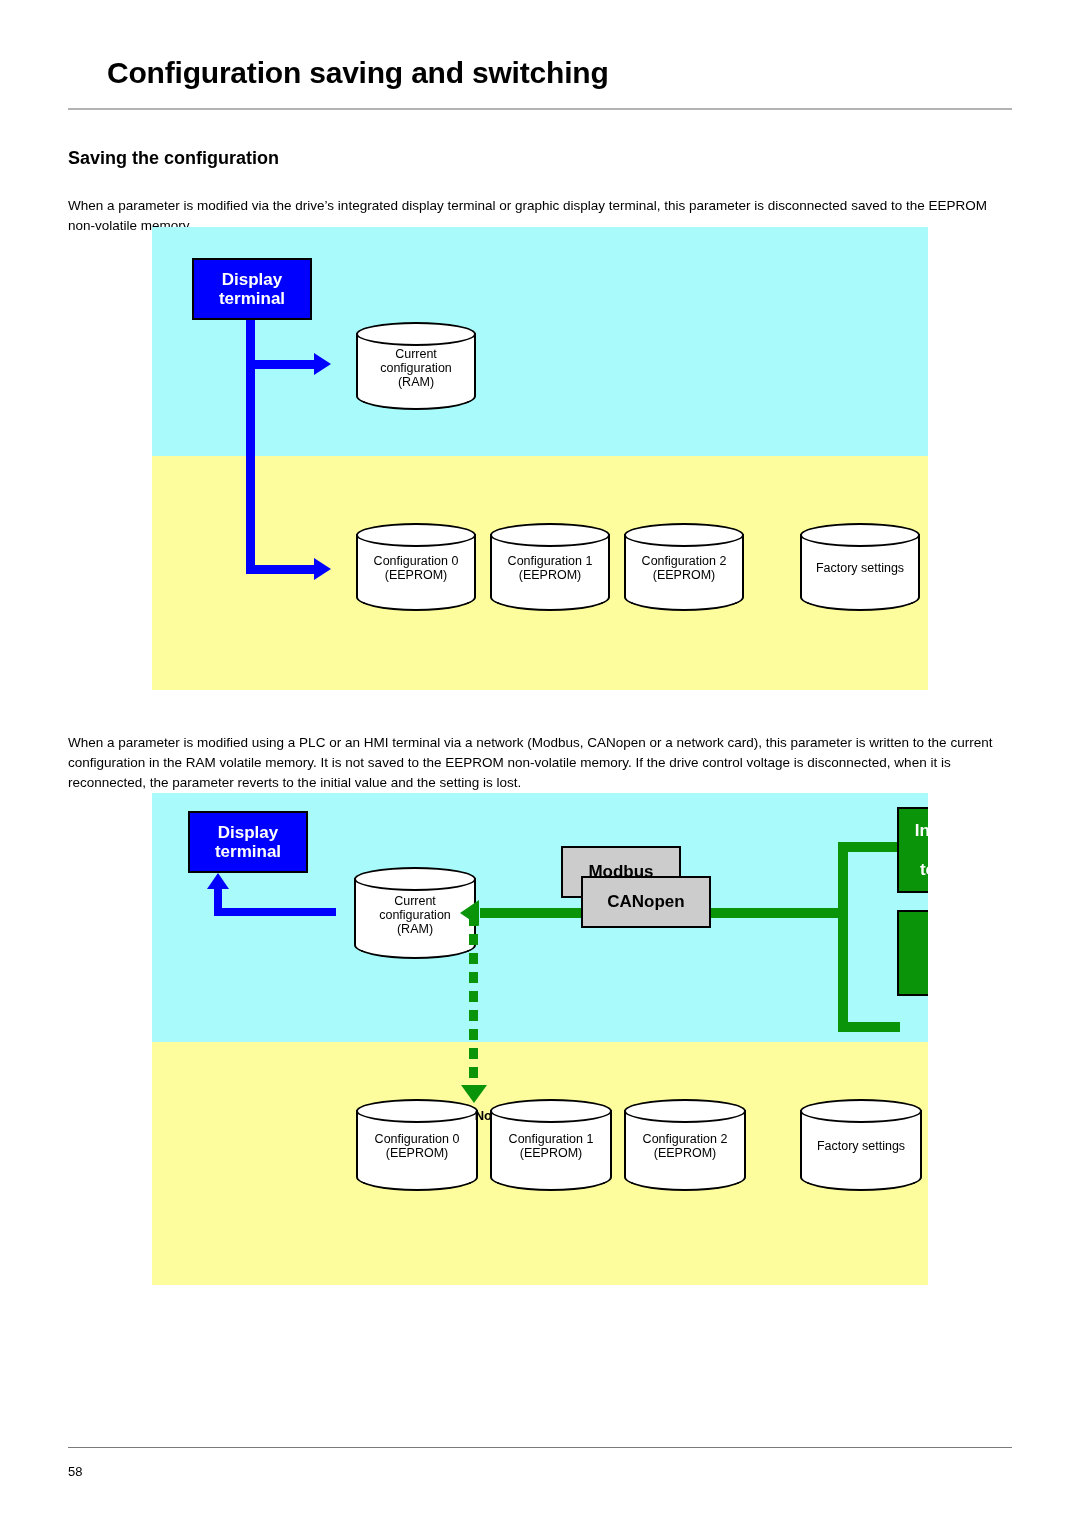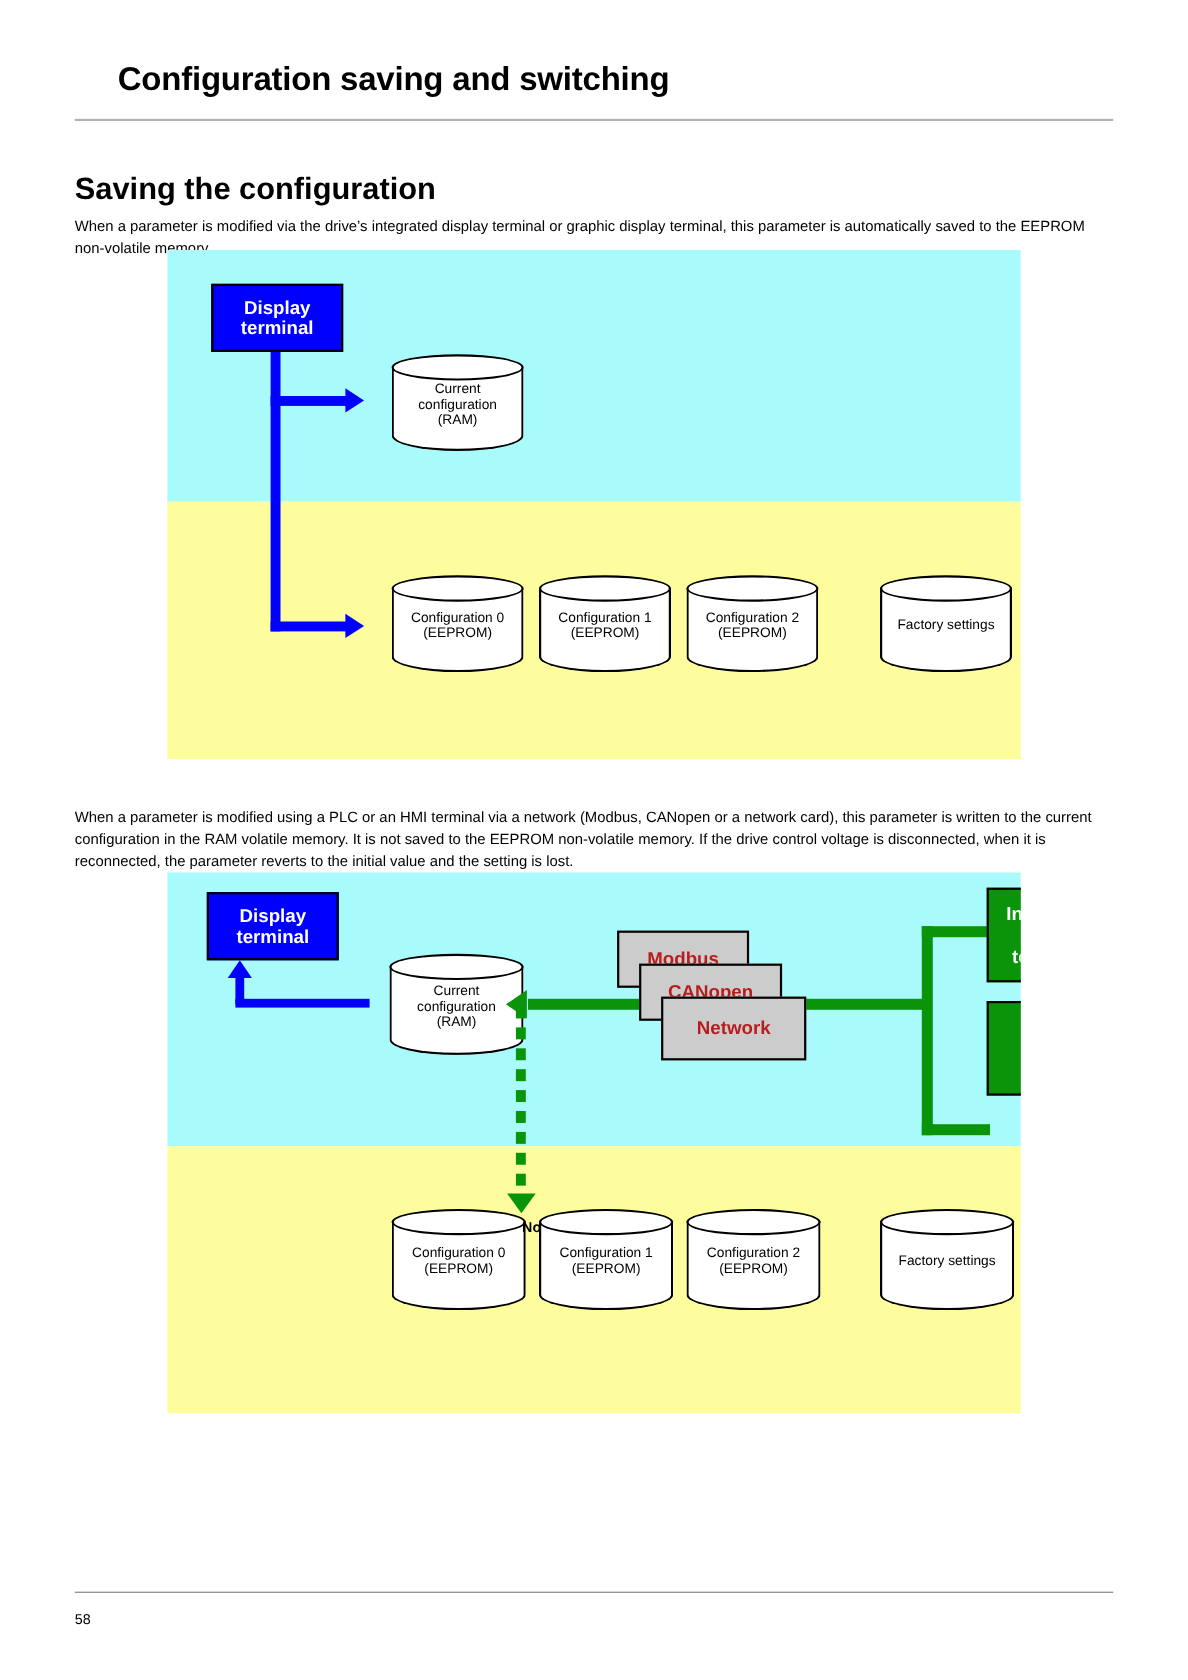--- a/index.html
+++ b/index.html
@@ -27,21 +27,21 @@
   }
   .rule-top {
     position: absolute;
     left: 68px; top: 108px;
     width: 944px; height: 2px;
     background: #b3b3b3;
   }
   .section-title {
     position: absolute;
     left: 68px; top: 133px;
-    font-size: 28px; font-weight: bold;
+    font-size: 18px; font-weight: bold;
     white-space: nowrap;
   }
   .para {
     position: absolute;
     left: 68px;
     width: 948px;
     font-size: 13.5px;
     line-height: 20px;
     text-align: left;
   }
@@ -85,21 +85,21 @@
     display: flex;
     align-items: center;
     justify-content: center;
     text-align: center;
     font-weight: bold;
     line-height: 1.12;
     z-index: 6;
   }
   .box-blue  { background: #0000ff; color: #ffffff; font-size: 17px; }
   .box-green { background: #0a940a; color: #ffffff; font-size: 17px; }
-  .box-gray  { background: #cccccc; color: #b91c1c; font-size: 17px; }
+  .box-gray  { background: #cccccc; color: #000000; font-size: 17px; }
 
   
   .cyl {
     position: absolute;
     z-index: 4;
     margin-left: 20px;
   }
   .cyl .body {
     position: absolute;
     left: 0; right: 0;
@@ -176,21 +176,21 @@
     z-index: 6;
     white-space: nowrap;
   }
 </style>
 </head>
 <body>
 
 <h1 class="page-title">Configuration saving and switching</h1>
 <div class="rule-top"></div>
 <h2 class="section-title">Saving the configuration</h2>
-<p class="para" id="para-1">When a parameter is modified via the drive’s integrated display terminal or graphic display terminal, this parameter is automatically saved to the EEPROM non-volatile memory.</p>
+<p class="para" id="para-1">When a parameter is modified via the drive’s integrated display terminal or graphic display terminal, this parameter is disconnected saved to the EEPROM non-volatile memory.</p>
 
 <div class="diagram" id="diagram-1">
   <div class="band-volatile"></div>
   <div class="band-nonvolatile"></div>
 
   <div class="box box-blue" style="left:40px; top:31px; width:120px; height:62px;">
     <span>
       <span>Display</span><br>
       <span>terminal</span>
     </span>
@@ -288,23 +288,20 @@
 
   <div class="dashed-v" style="left:317px; top:122px; height:176px;"></div>
   <div class="arrow arrow-down-green" style="left:309px; top:292px;"></div>
   <div class="edge-label" style="left:294px; top:315px; width:46px;text-align:right;">No</div>
 
   <div class="box box-gray" style="left:409px; top:53px; width:120px; height:52px; z-index:7;">
     <span>Modbus</span>
   </div>
   <div class="box box-gray" style="left:429px; top:83px; width:130px; height:52px; z-index:8;">
     <span>CANopen</span>
-  </div>
-  <div class="box box-gray" style="left:449px; top:113px; width:132px; height:58px; z-index:9;">
-    <span>Network</span>
   </div>
 
   <div class="box box-green" style="left:745px; top:14px; width:112px; height:86px; z-index:10;">
     <span>
       <span>Industrial</span><br>
       <br>
       <span>terminal</span>
     </span>
   </div>
   <div class="box box-green" style="left:745px; top:117px; width:112px; height:86px; z-index:10;">

